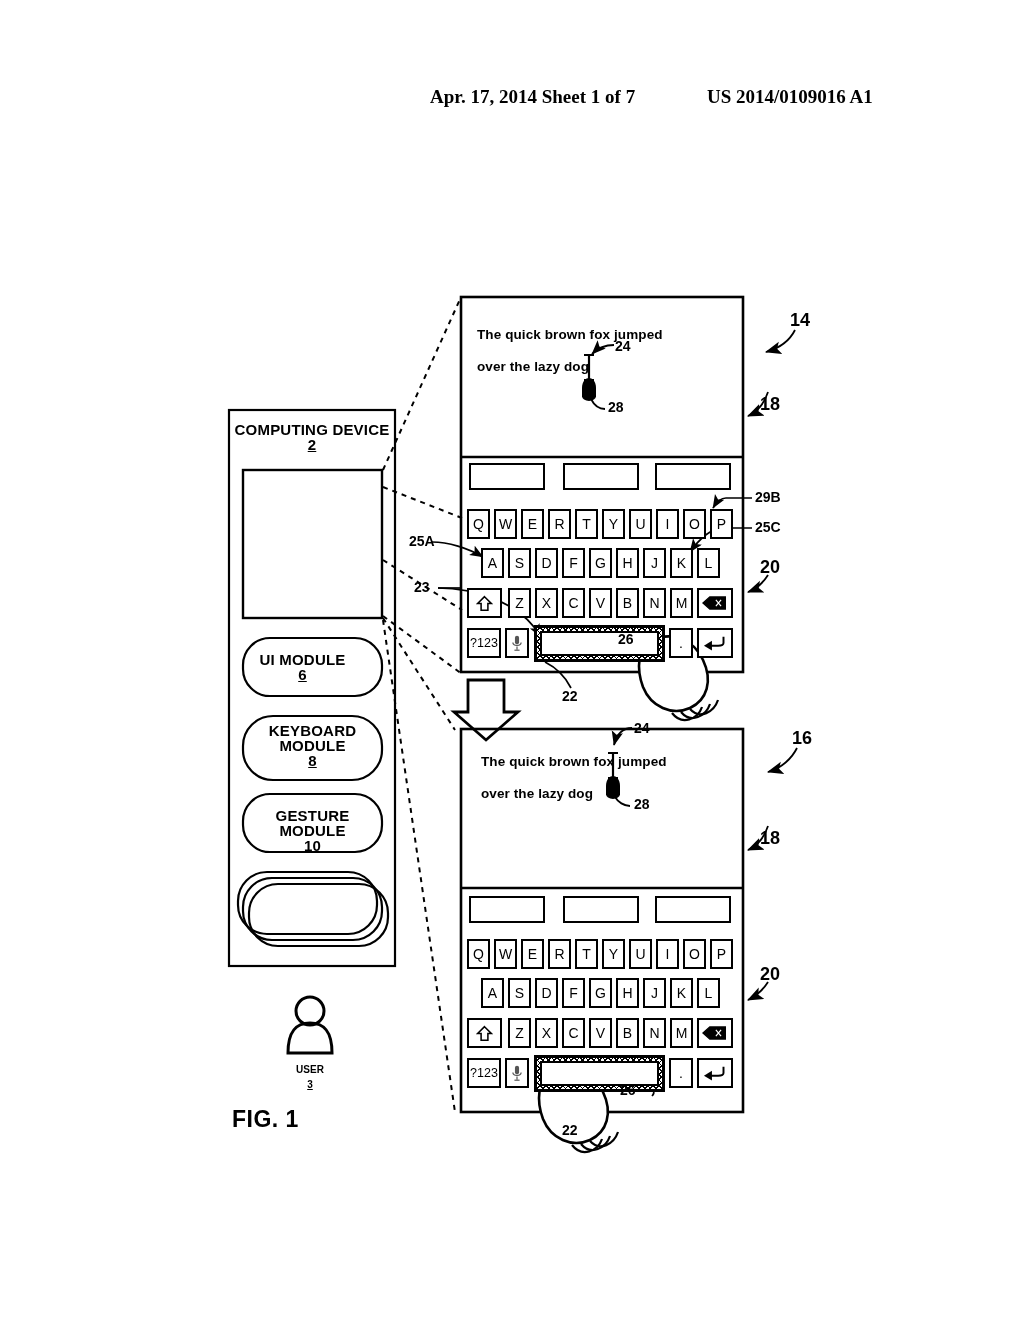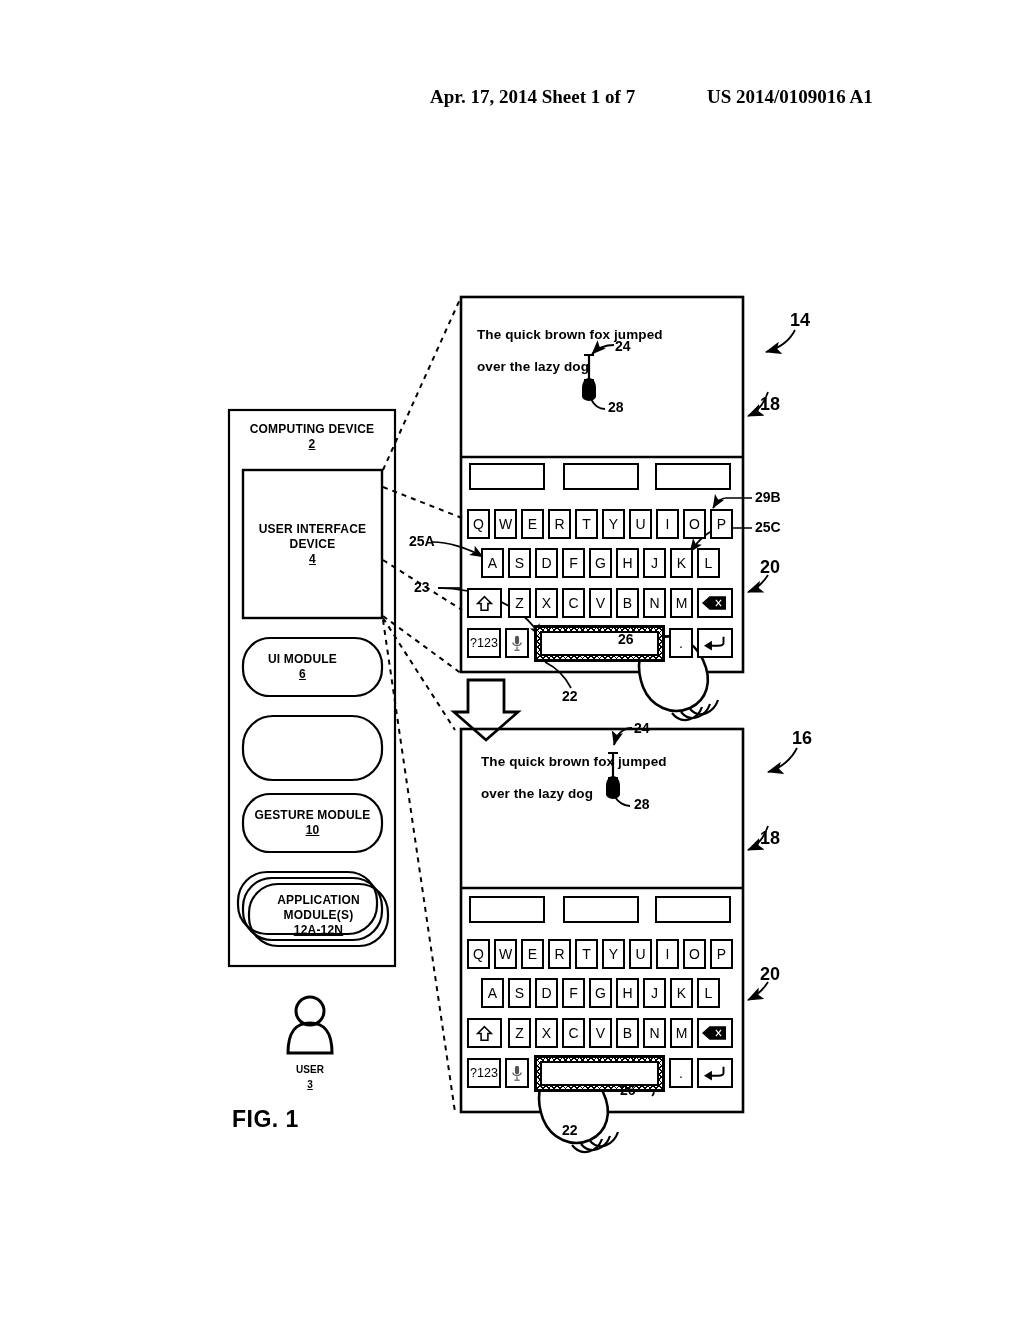--- a/index.html
+++ b/index.html
@@ -44,21 +44,21 @@
     width: 1024px;
     height: 1320px;
   }
 
   
   .blk-label {
     position: absolute;
     text-align: center;
     font-family: "Liberation Sans", sans-serif;
     font-weight: bold;
-    font-size: 12px;
+    font-size: 15px;
     line-height: 15px;
     letter-spacing: 0.2px;
     color: #000;
   }
   .blk-label .num { text-decoration: underline; display: block; }
 
   
   .phone-text {
     position: absolute;
     font-family: "Liberation Sans", sans-serif;
@@ -257,42 +257,37 @@
       <path d="M581,1144 C591,1156 606,1148 610,1136" fill="none" stroke="#000" stroke-width="2.2"></path>
       <path d="M572,1145 C582,1158 598,1151 602,1139" fill="none" stroke="#000" stroke-width="2.2"></path>
     </g>
   </svg>
 
   <div class="blk-label" style="left:229px; top:422px; width:166px;">
     <span>COMPUTING DEVICE</span>
     <span class="num">2</span>
   </div>
 
-  <div class="blk-label" style="left:243px; top:522px; width:139px;">
-    <span>USER INTERFACE</span><br>
-    <span>DEVICE</span>
-    <span class="num">4</span>
-  </div>
 
   <div class="blk-label" style="left:243px; top:652px; width:119px;">
     <span>UI MODULE</span>
     <span class="num">6</span>
   </div>
 
+  <div class="blk-label" style="left:243px; top:723px; width:139px;">
+    <span>KEYBOARD</span><br>
+    <span>MODULE</span>
+    <span class="num">8</span>
+  </div>
 
   <div class="blk-label" style="left:243px; top:808px; width:139px;">
     <span>GESTURE MODULE</span>
     <span class="num">10</span>
   </div>
 
-  <div class="blk-label" style="left:249px; top:893px; width:139px;">
-    <span>APPLICATION</span><br>
-    <span>MODULE(S)</span>
-    <span class="num">12A-12N</span>
-  </div>
 
   <div class="userlabel" style="left:270px; top:1062px; width:80px;">
     <span>USER</span>
     <span class="num">3</span>
   </div>
 
   <div class="figlabel" style="left:232px; top:1106px;">FIG. 1</div>
 
   <div class="phone-text" style="left:477px; top:327px;">The quick brown fox jumped</div>
   <div class="phone-text" style="left:477px; top:359px;">over the lazy dog</div>

